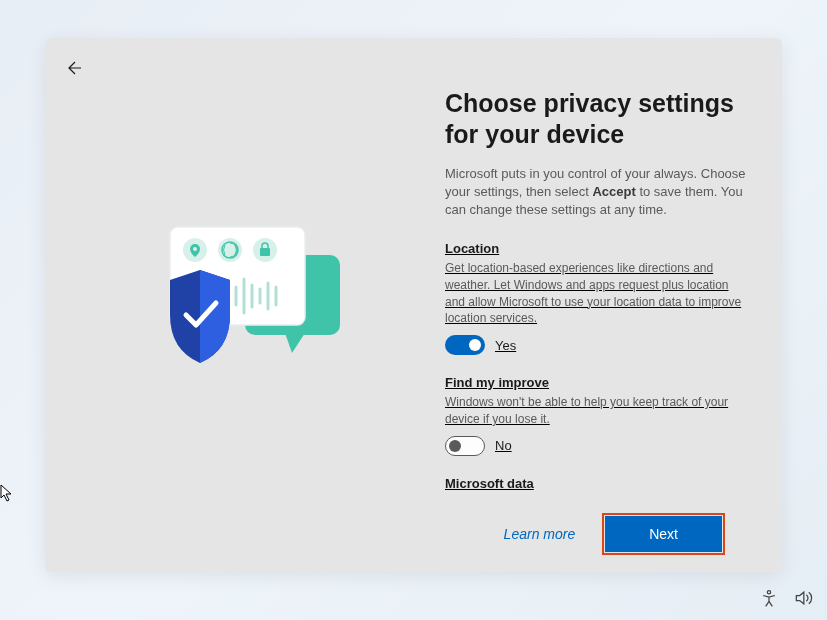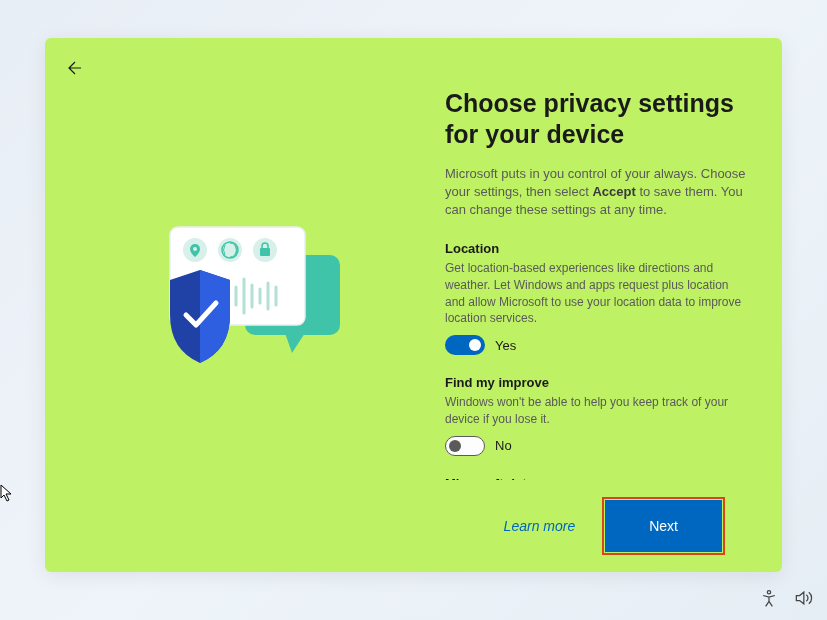--- a/index.html
+++ b/index.html
@@ -14,21 +14,21 @@
       background: linear-gradient(135deg, #e8eef5 0%, #eef4f9 50%, #e6eef5 100%);
       overflow: hidden;
       position: relative;
     }
     .card {
       position: absolute;
       top: 38px;
       left: 45px;
       right: 45px;
       bottom: 48px;
-      background: #bef264;
+      background: #e5e5e5;
       border-radius: 6px;
       box-shadow: 0 4px 20px rgba(0,0,0,0.08);
       display: flex;
       flex-direction: column;
     }
     .back-arrow {
       position: absolute;
       top: 18px;
       left: 18px;
       width: 24px;
@@ -94,20 +94,21 @@
     .settings-scroll::-webkit-scrollbar-track {
       background: #f5f5f5;
       border: 1px solid #e8e8e8;
     }
     .settings-scroll::-webkit-scrollbar-thumb {
       background: #c2c2c2;
       border-radius: 0;
     }
     .setting-item {
       margin-bottom: 20px;
+      text-decoration: underline;
     }
     .setting-title {
       font-size: 13px;
       font-weight: 600;
       color: #1a1a1a;
       margin-bottom: 4px;
     }
     .setting-desc {
       font-size: 12px;
       color: #5a5a5a;
@@ -164,21 +165,21 @@
       color: #0067c0;
       font-size: 14px;
       cursor: pointer;
       padding: 8px 12px;
       font-style: italic;
     }
     .next-btn {
       background: #0067c0;
       color: #fff;
       font-size: 14px;
-      padding: 18px 44px;
+      padding: 10px 44px;
       border: none;
       cursor: pointer;
       outline: 2px solid #d9461e;
       outline-offset: 1px;
     }
     .bottom-icons {
       position: absolute;
       bottom: 12px;
       right: 14px;
       display: flex;

